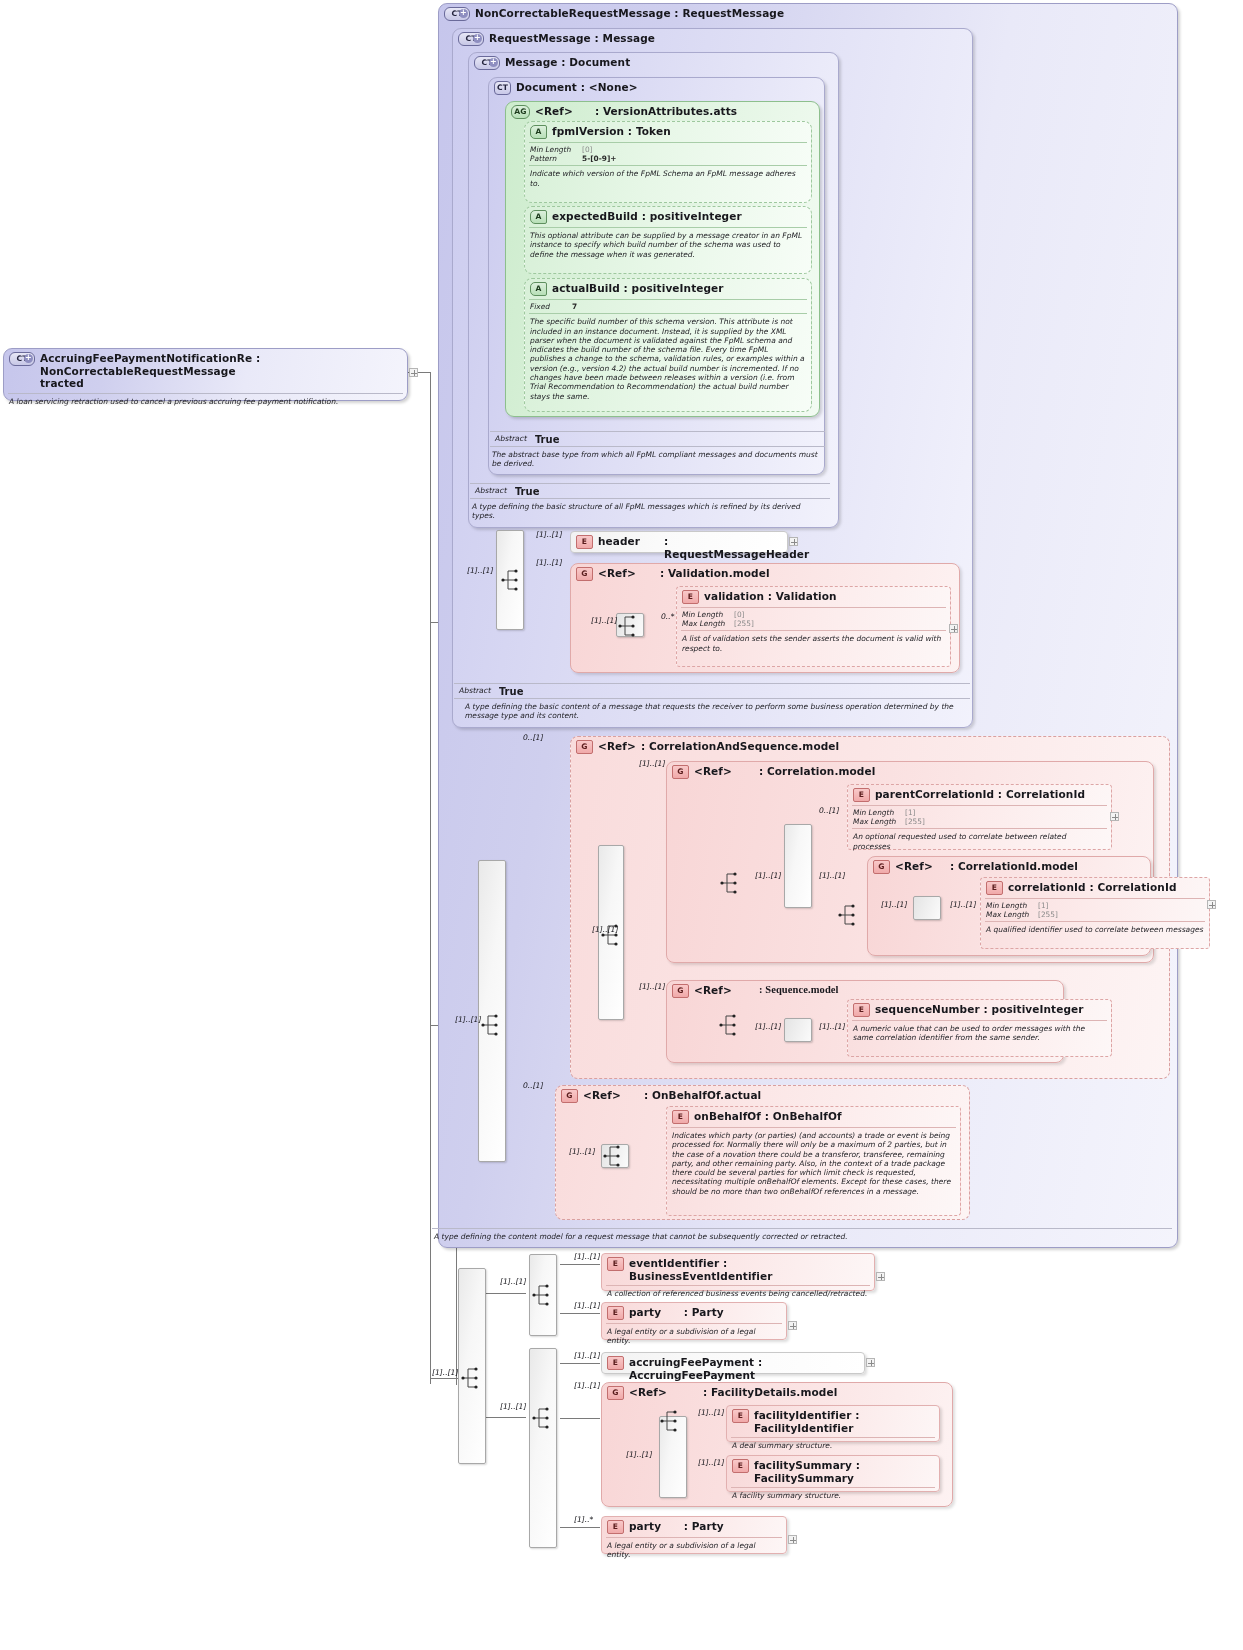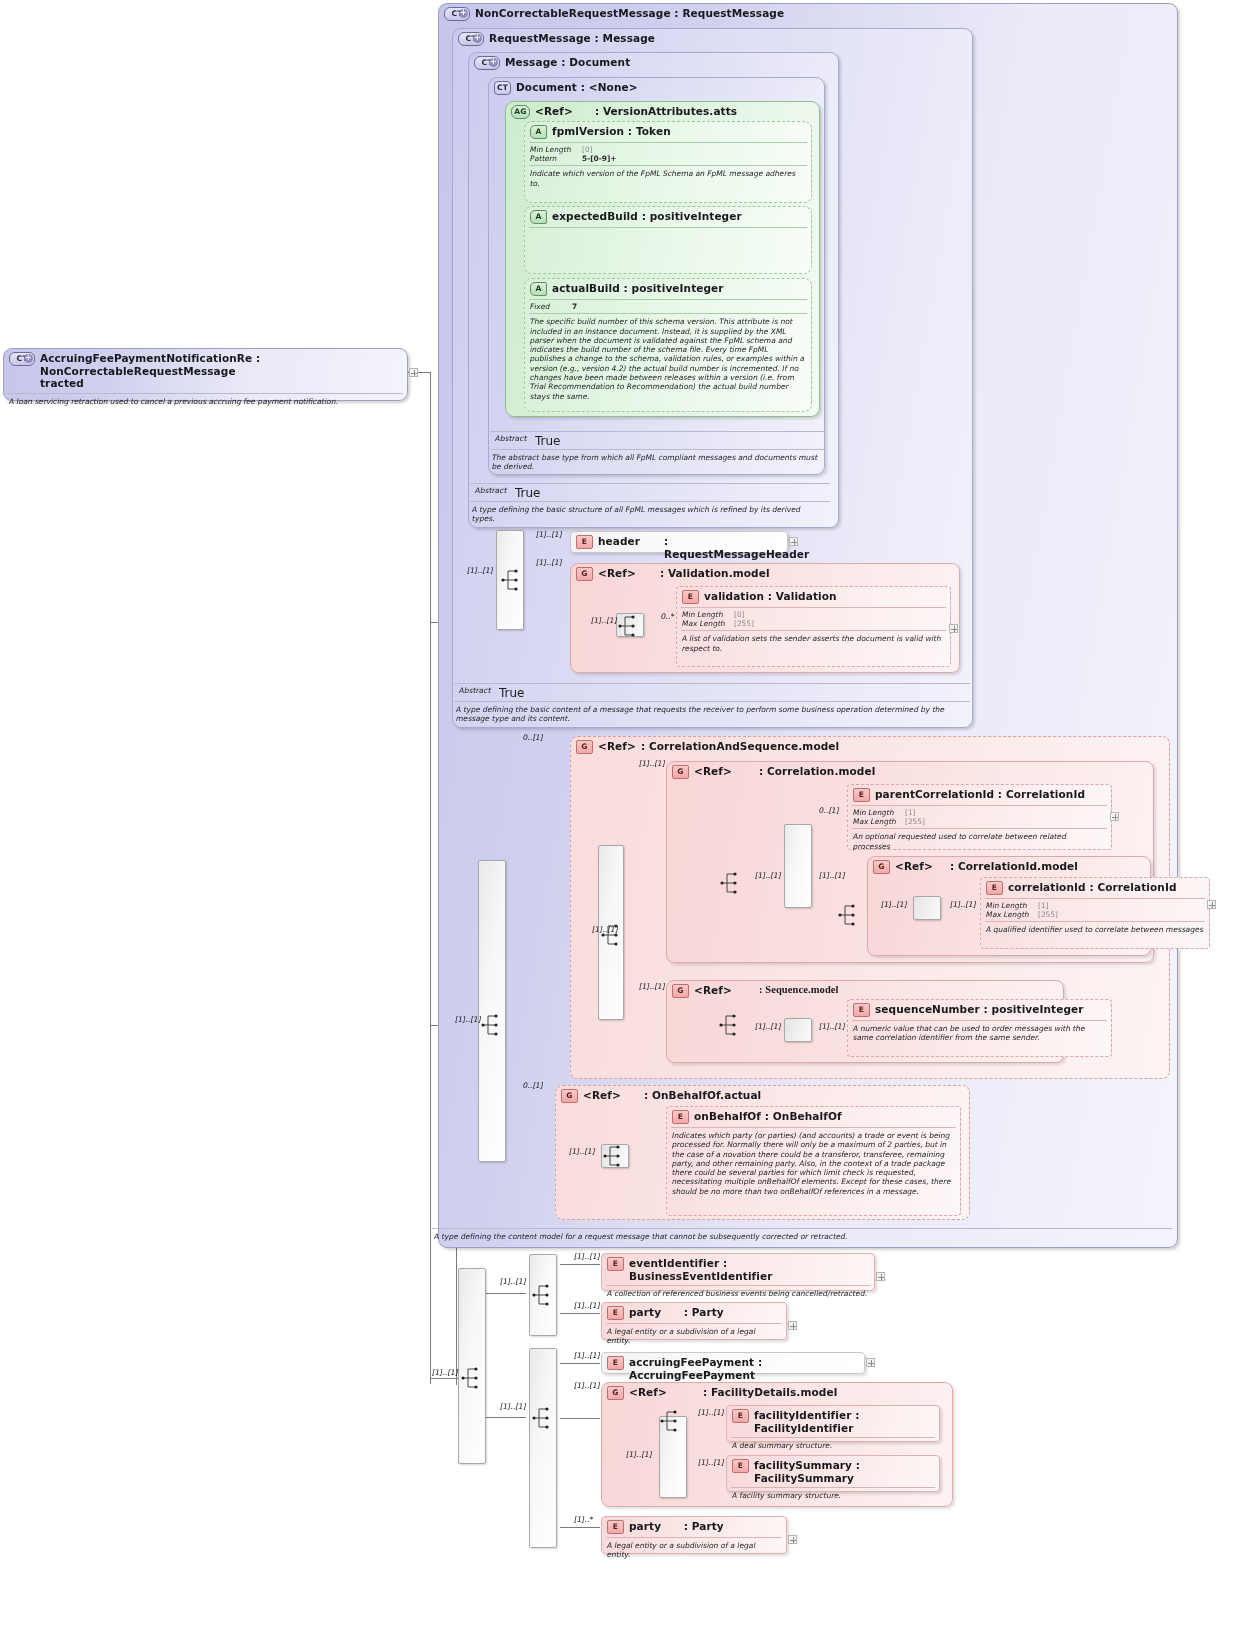--- a/index.html
+++ b/index.html
@@ -67,21 +67,21 @@
   .facets .fname{font-style:italic;min-width:52px;}
   .facets .fval{font-weight:bold;color:#2a2a2a;}
   .facets .fval.grey{color:#8b8b8b;font-weight:normal;}
   .doc{font-size:7.5px;line-height:9.3px;font-style:italic;color:#1d1d22;padding:2px 5px 3px 5px;}
   .hr{height:0;border-top:1px solid #b9b9c9;margin:1px 4px;}
   .hr-g{height:0;border-top:1px solid #a8cda8;margin:1px 4px;}
   .hr-p{height:0;border-top:1px solid #ddb4b4;margin:1px 4px;}
 
   .abstract{display:flex;gap:8px;font-size:7.6px;padding:1px 5px;}
   .abstract .k{font-style:italic;color:#1c1c20;}
-  .abstract .v{font-weight:normal;font-size:12px;color:#1c1c20;}
+  .abstract .v{font-weight:bold;font-size:10px;color:#1c1c20;}
 
   
   .seq{position:absolute;width:26px;height:22px;border:1px solid #a8a8a8;border-radius:2px;
        background:linear-gradient(110deg,#e4e4e4,#fbfbfb);box-shadow:1px 1px 2px rgba(0,0,0,.2);}
   .tallbar{position:absolute;border:1px solid #a8a8a8;border-radius:2px;
        background:linear-gradient(100deg,#e9e9e9 0%,#f7f7f7 40%,#ffffff 100%);
        box-shadow:1px 1px 2px rgba(0,0,0,.16);}
 
   
   .occ{position:absolute;font-size:7.6px;font-style:italic;color:#15151a;white-space:nowrap;}
@@ -221,20 +221,21 @@
       <div class="hr-g"></div>
       <div class="doc">Indicate which version of the FpML Schema an FpML message adheres to.</div>
     </div>
 
     <div class="abs attr" style="left:18px;top:104px;width:288px;height:68px;">
       <div class="title">
         <span class="badge b-a">A</span>
         <span class="tx">expectedBuild : positiveInteger</span>
       </div>
       <div class="hr-g"></div>
+      <div class="doc">This optional attribute can be supplied by a message creator in an FpML instance to specify which build number of the schema was used to define the message when it was generated.</div>
     </div>
 
     <div class="abs attr" style="left:18px;top:176px;width:288px;height:134px;">
       <div class="title">
         <span class="badge b-a">A</span>
         <span class="tx">actualBuild : positiveInteger</span>
       </div>
       <div class="hr-g"></div>
       <div class="facets">
         <div class="row">
@@ -337,21 +338,21 @@
     <circle cx="15" cy="22" r="1.6" fill="#222"></circle>
   </svg>
 
   <div class="abs" style="left:454px;top:683px;width:516px;height:40px;">
     <div class="hr" style="margin:0 0 1px 0;"></div>
     <div class="abstract">
       <span class="k">Abstract</span>
       <span class="v">True</span>
     </div>
     <div class="hr" style="margin:0 0 1px 0;"></div>
-    <div class="doc" style="padding-left:2px;font-style:italic;">A type defining the basic content of a message that requests the receiver to perform some business operation determined by the message type and its content.</div>
+    <div class="doc" style="padding-left:11px;font-style:italic;">A type defining the basic content of a message that requests the receiver to perform some business operation determined by the message type and its content.</div>
   </div>
 
   <div class="occ abs" style="left:523px;top:733px;">0..[1]</div>
   <div class="abs grp-dash" style="left:570px;top:736px;width:600px;height:343px;">
     <div class="title">
       <span class="badge b-g">G</span>
       <span class="tx">&lt;Ref&gt;</span>
       <span class="tx" style="">: CorrelationAndSequence.model</span>
     </div>
     <div class="occ" style="position:absolute;left:68px;top:22px;">[1]..[1]</div>

